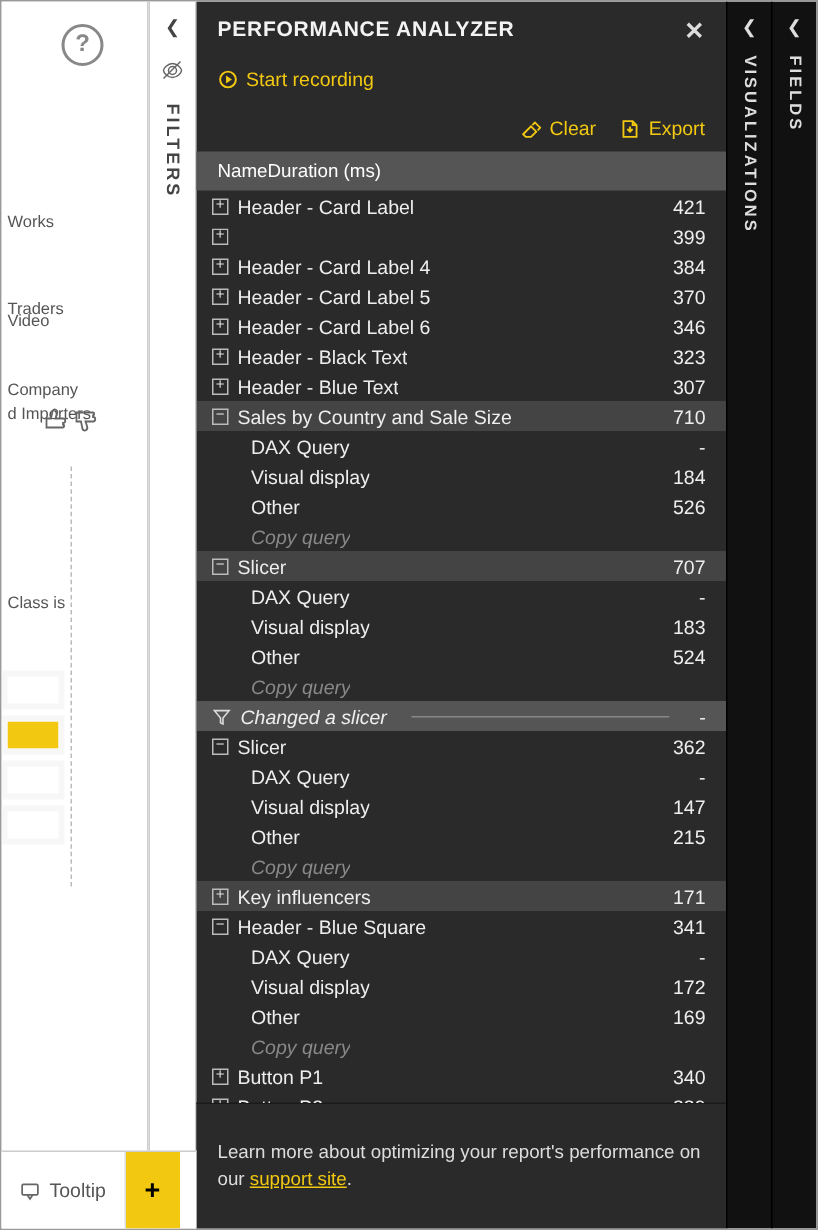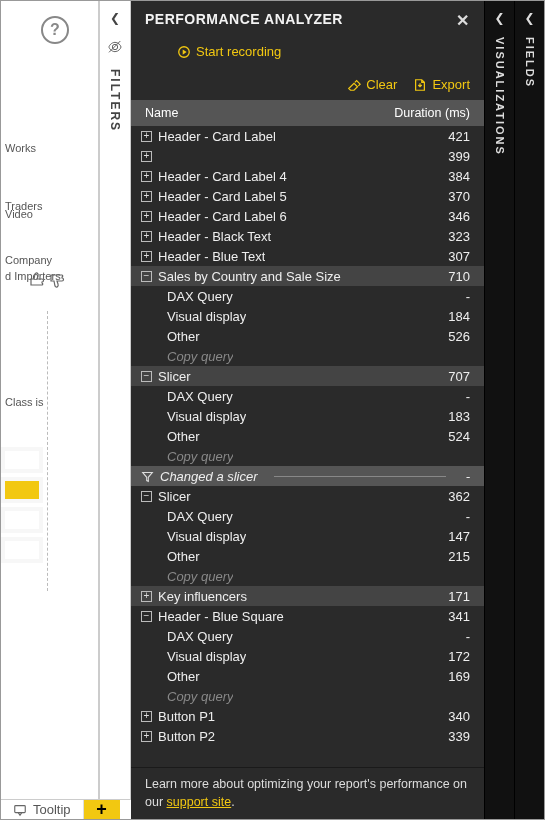--- a/index.html
+++ b/index.html
@@ -15,21 +15,21 @@
     position: absolute; top: 15px; left: 40px; width: 28px; height: 28px;
     border: 2px solid #888; border-radius: 50%; display: flex; align-items: center; justify-content: center;
     color: #888; font-size: 16px; font-weight: bold;
   }
   .canvas-texts div { position: absolute; left: 4px; white-space: nowrap; color: #555; margin-top: 43px; }
   .thumb { position: absolute; left: 4px; width: 34px; height: 18px; background: #fff; outline: 4px solid #f7f7f7; }
   .dashed-col { position: absolute; left: 0; top: 0; bottom: 0; width: 0; border-right: 1px dashed #bbb; }
 
   
   .bottom-bar {
-    position: absolute; left: 0; bottom: 0; height: 20px; width: 130px;
+    position: absolute; left: 0; bottom: 0; height: 52px; width: 130px;
     display: flex; align-items: stretch; background: #fff; border-top: 1px solid #ccc;
   }
   .tooltip-tab {
     display: flex; align-items: center; gap: 6px; padding: 0 12px;
     color: #555; background: #fff; border-right: 1px solid #ddd;
   }
   .tooltip-tab svg { width: 14px; height: 14px; }
   .add-tab {
     width: 36px; background: #f2c811; display: flex; align-items: center; justify-content: center;
     color: #000; font-size: 18px; font-weight: bold;
@@ -53,36 +53,36 @@
   }
   .perf-header {
     display: flex; align-items: flex-start; justify-content: space-between;
     padding: 10px 14px; font-size: 14px; font-weight: 600; letter-spacing: 0.5px;
   }
   .perf-header .title { color: #f3f3f3; }
   .perf-header .close { color: #ddd; font-size: 16px; cursor: pointer; }
 
   .toolbar {
     display: flex; align-items: center; justify-content: space-between;
-    padding: 4px 14px 8px 14px; font-size: 13px; margin-left: 32px;
+    padding: 4px 14px 8px 14px; font-size: 13px;
   }
   .toolbar .left, .toolbar .right { display: flex; gap: 14px; align-items: center; }
   .yellow { color: #f2c811; }
   .muted { color: #888; }
   .tool-item { display: flex; align-items: center; gap: 5px; cursor: pointer; }
   .tool-item svg { width: 14px; height: 14px; }
 
   .toolbar2 {
     display: flex; justify-content: flex-end; gap: 16px;
     padding: 0 14px 8px 14px; font-size: 13px; margin-top: 10px;
   }
 
   .table-head {
     display: flex; padding: 6px 14px; background: #555; font-size: 12.5px;
-    color: #fff; justify-content: space-between;
+    color: #fff; 
   }
 
   .rows {
     flex: 1; overflow-y: auto; position: relative;
     scrollbar-width: thin; scrollbar-color: #777 #2a2a2a;
   }
   .rows::-webkit-scrollbar { width: 9px; }
   .rows::-webkit-scrollbar-thumb { background: #777; }
   .rows::-webkit-scrollbar-track { background: #2a2a2a; }
 
@@ -99,21 +99,21 @@
   .expander {
     width: 11px; height: 11px; border: 1px solid #bbb; display: inline-flex;
     align-items: center; justify-content: center; font-size: 10px; line-height: 1;
     color: #ddd; flex-shrink: 0; user-select:none;
   }
   .row.event { background: #555; font-style: italic; gap: 20px; }
   .row.event .name svg { width: 13px; height: 13px; }
   .row.event .eventline { flex:1; height:1px; background:#888; margin-left:10px; }
 
   .footer {
-    padding: 8px 14px; font-size: 12.5px; color: #ddd; background: #2a2a2a;
+    padding: 24px 14px; font-size: 12.5px; color: #ddd; background: #2a2a2a;
     border-top: 1px solid #1a1a1a; line-height: 1.4;
   }
   .footer a { color: #f2c811; text-decoration: underline; cursor: pointer; }
 
   
   .right-pane {
     width: 30px; background: #111; color: #ddd; border-left: 1px solid #000;
     display: flex; flex-direction: column; align-items: center; padding-top: 10px; gap: 12px;
   }
   .right-pane .chevron { color: #ddd; font-size: 12px; user-select:none;}

